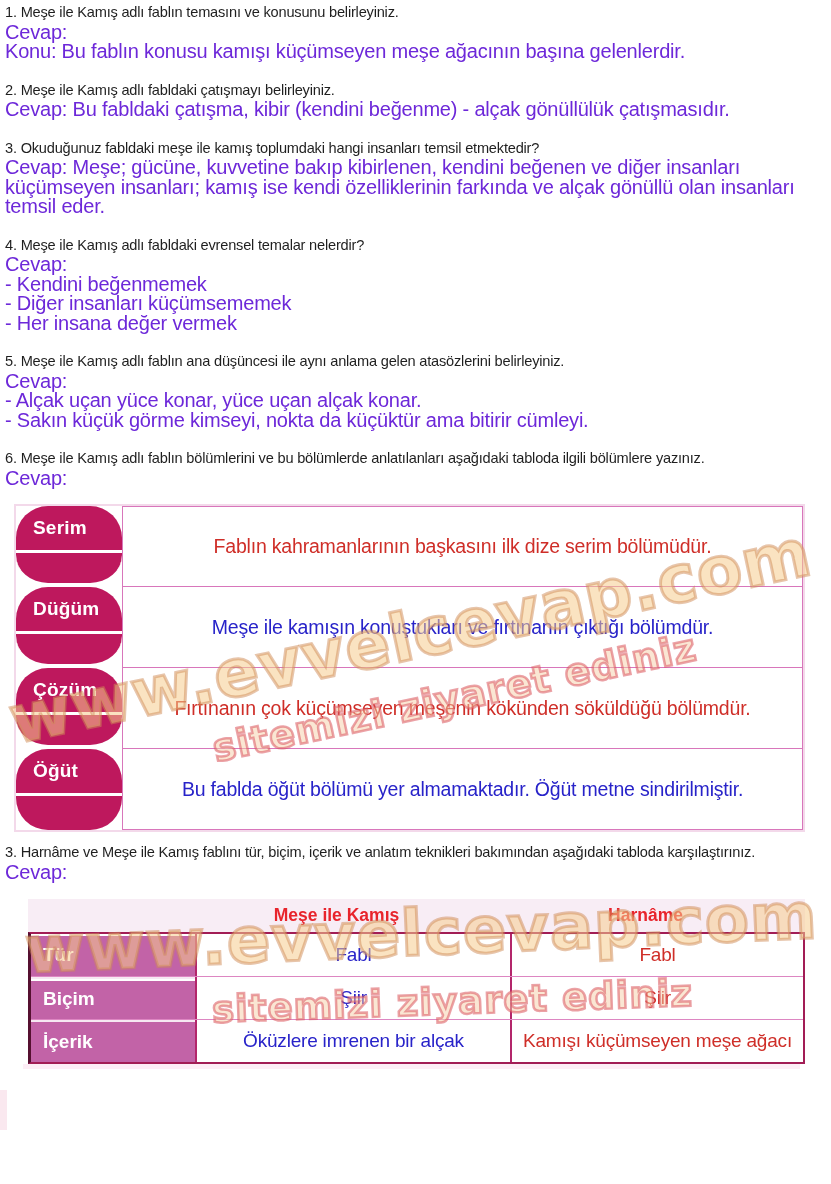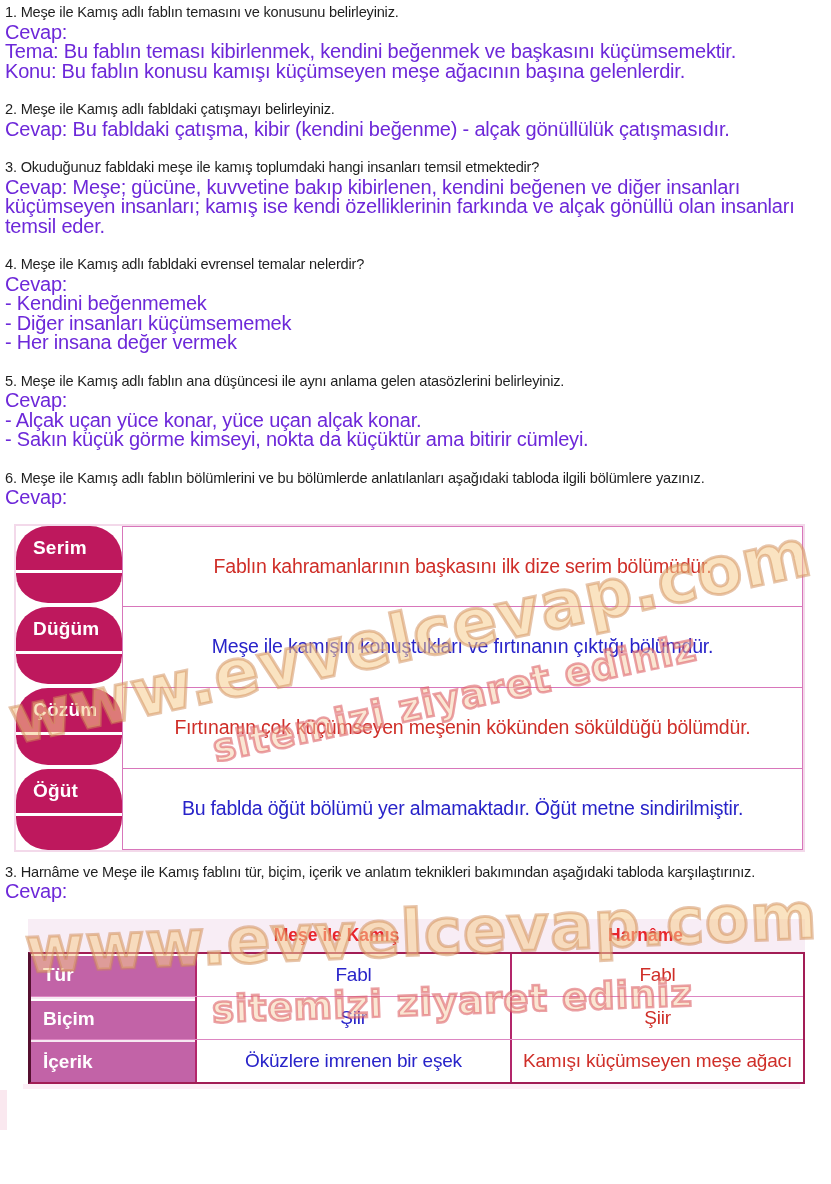--- a/index.html
+++ b/index.html
@@ -97,21 +97,20 @@
 </style>
 </head>
 <body>
 
 <div class="page">
   <div class="flow">
 
     <div class="qa">
       <div class="q">1. Meşe ile Kamış adlı fablın temasını ve konusunu belirleyiniz.</div>
       <div class="a">Cevap:</div>
-      <div class="a">Tema: Bu fablın teması kibirlenmek, kendini beğenmek ve başkasını küçümsemektir.</div>
       <div class="a">Konu: Bu fablın konusu kamışı küçümseyen meşe ağacının başına gelenlerdir.</div>
     </div>
 
     <div class="qa">
       <div class="q">2. Meşe ile Kamış adlı fabldaki çatışmayı belirleyiniz.</div>
       <div class="a">Cevap: Bu fabldaki çatışma, kibir (kendini beğenme) - alçak gönüllülük çatışmasıdır.</div>
     </div>
 
     <div class="qa">
       <div class="q">3. Okuduğunuz fabldaki meşe ile kamış toplumdaki hangi insanları temsil etmektedir?</div>
@@ -186,21 +185,21 @@
           <div class="t2-cell c1 txt-blue">Fabl</div>
           <div class="t2-cell c2 txt-red">Fabl</div>
         </div>
         <div class="t2-row">
           <div class="t2-label">Biçim</div>
           <div class="t2-cell c1 txt-blue">Şiir</div>
           <div class="t2-cell c2 txt-red">Şiir</div>
         </div>
         <div class="t2-row">
           <div class="t2-label">İçerik</div>
-          <div class="t2-cell c1 txt-blue">Öküzlere imrenen bir eşek</div>
+          <div class="t2-cell c1 txt-blue">Öküzlere imrenen bir alçak</div>
           <div class="t2-cell c2 txt-red">Kamışı küçümseyen meşe ağacı</div>
         </div>
       </div>
     </div>
   </div>
   <div class="t2-bottom"></div>
 
   <div class="wm wm-main wm-1a">www.evvelcevap.com</div>
   <div class="wm wm-sub wm-1b">sitemizi ziyaret ediniz</div>
   <div class="wm wm-main wm-2a">www.evvelcevap.com</div>

